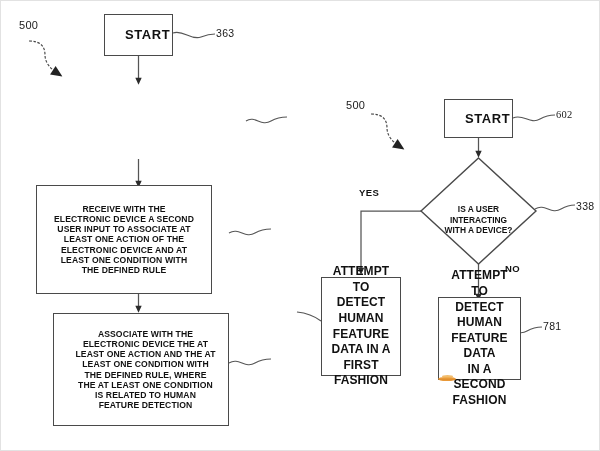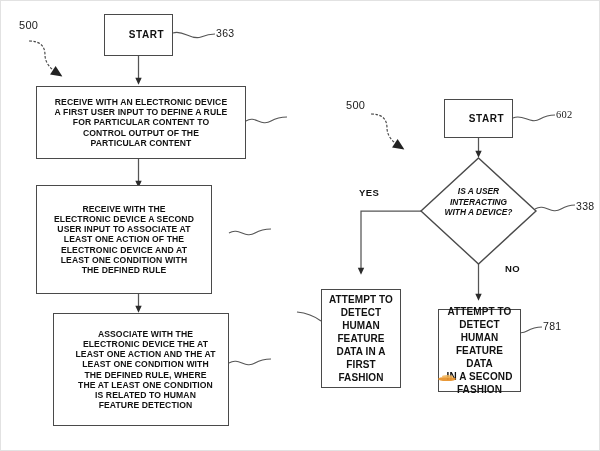--- a/index.html
+++ b/index.html
@@ -28,23 +28,23 @@
     justify-content:center;
     text-align:center;
     color:#111111;
     font-weight:700;
     letter-spacing:.1px;
     line-height:1.18;
     padding:3px 4px;
   }
   .node span{display:block;width:100%;white-space:pre-line;}
 
-  .terminal{font-size:10px;letter-spacing:.6px;padding-left:20px;}
+  .terminal{font-size:13px;letter-spacing:.6px;padding-left:20px;}
   .process{font-size:8.6px;}
-  .small-step{font-size:10px;line-height:1.3;margin-top:12px;}
+  .small-step{font-size:12px;line-height:1.3;}
 
   
   .diamond-wrap{position:absolute;}
   .diamond-label{
     position:absolute;
     left:0;top:0;
     width:100%;height:100%;
     display:flex;align-items:center;justify-content:center;
     text-align:center;
     font-size:8.4px;font-weight:700;line-height:1.3;
@@ -130,27 +130,20 @@
     <polygon points="477.5,157 535,210 477.5,263 420,210" fill="#ffffff" stroke="#4a4a4a" stroke-width="1.4"></polygon>
   </svg>
 
   <div class="flowref" style="left:18px;top:18px;">500</div>
 
   <div class="node terminal" style="left:103px;top:13px;width:69px;height:42px;">
     <span>START</span>
   </div>
   <div class="ref" style="left:215px;top:26px;">363</div>
 
-  <div class="node process" style="left:35px;top:85px;width:210px;height:73px;">
-    <span>RECEIVE WITH AN ELECTRONIC DEVICE
-A FIRST USER INPUT TO DEFINE A RULE
-FOR PARTICULAR CONTENT TO
-CONTROL OUTPUT OF THE
-PARTICULAR CONTENT</span>
-  </div>
 
   <div class="node process" style="left:35px;top:184px;width:176px;height:109px;">
     <span>RECEIVE WITH THE
 ELECTRONIC DEVICE A SECOND
 USER INPUT TO ASSOCIATE AT
 LEAST ONE ACTION OF THE
 ELECTRONIC DEVICE AND AT
 LEAST ONE CONDITION WITH
 THE DEFINED RULE</span>
   </div>
@@ -166,21 +159,21 @@
 FEATURE DETECTION</span>
   </div>
 
   <div class="flowref" style="left:345px;top:98px;">500</div>
 
   <div class="node terminal" style="left:443px;top:98px;width:69px;height:39px;">
     <span>START</span>
   </div>
   <div class="ref" style="left:555px;top:108px;font-family:Liberation Serif, serif;">602</div>
 
-  <div class="diamond-wrap" style="left:420px;top:148px;width:115px;height:106px;font-style:italic;">
+  <div class="diamond-wrap" style="left:420px;top:166px;width:115px;height:106px;">
     <div class="diamond-label">IS A USER
 INTERACTING
 WITH A DEVICE?</div>
   </div>
   <div class="ref" style="left:575px;top:199px;">338</div>
 
   <div class="branch" style="left:358px;top:186px;">YES</div>
   <div class="branch" style="left:504px;top:262px;">NO</div>
 
   <div class="node small-step" style="left:320px;top:276px;width:80px;height:99px;">

